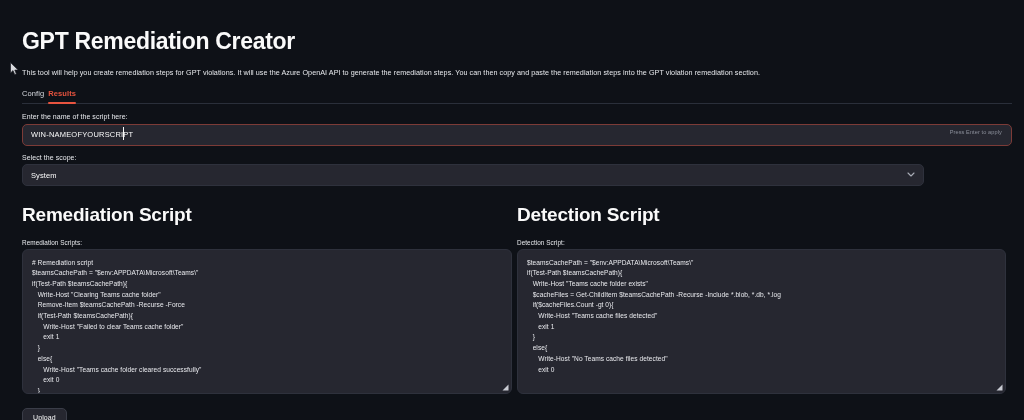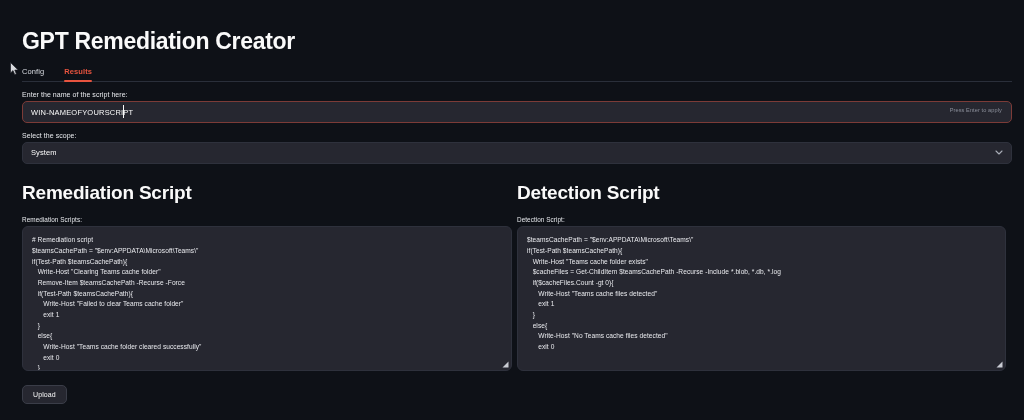--- a/index.html
+++ b/index.html
@@ -38,21 +38,21 @@
     margin: 0;
     padding-top: 12px;
     line-height: 1.45;
     letter-spacing: 0.05px;
   }
 
   
   .tabs {
     margin-top: 11px;
     display: flex;
-    gap: 20px;
+    gap: 4px;
     border-bottom: 1px solid #2a2f3a;
     height: 15px;
     position: relative;
   }
   .tab {
     font-size: 7.5px;
     color: #d7dae0;
     padding-bottom: 4px;
     cursor: pointer;
     position: relative;
@@ -106,21 +106,21 @@
     position: absolute;
     right: 10px; top: 6px;
     font-size: 5.6px;
     color: #8b8f9a;
     letter-spacing: 0.1px;
   }
 
   
   .select-wrap {
     position: relative;
-    width: 990px;
+    width: 902px;
     height: 22px;
   }
   .select-box {
     width: 100%;
     height: 22px;
     background: #262730;
     border: 1px solid #2e313c;
     border-radius: 5px;
     display: flex;
     align-items: center;
@@ -216,20 +216,21 @@
     pointer-events: none;
   }
 </style>
 </head>
 <body>
 
 <div id="app">
   <div class="page">
 
     <h1 class="app-title">GPT Remediation Creator</h1>
+    <p class="app-desc">This tool will help you create remediation steps for GPT violations. It will use the Azure OpenAI API to generate the remediation steps. You can then copy and paste the remediation steps into the GPT violation remediation section.</p>
 
     <div class="tabs">
       <div class="tab">Config</div>
       <div class="tab active">Results</div>
     </div>
 
     <div class="field-label">Enter the name of the script here:</div>
     <div class="text-input-wrap">
       <input class="text-input" type="text" value="WIN-NAMEOFYOURSCRIPT" style="">
       <div class="caret"></div>

